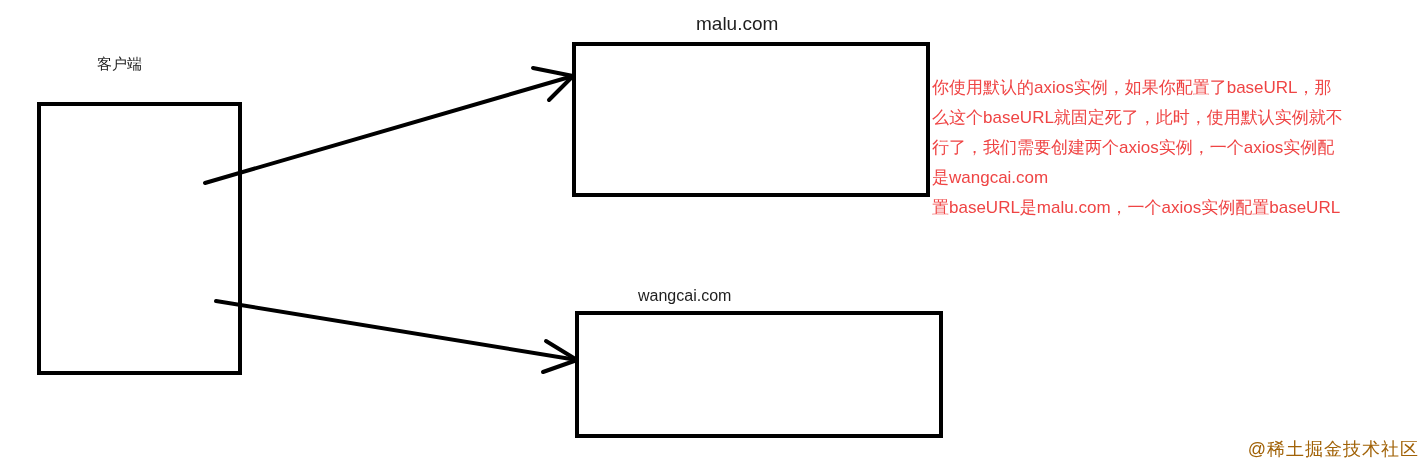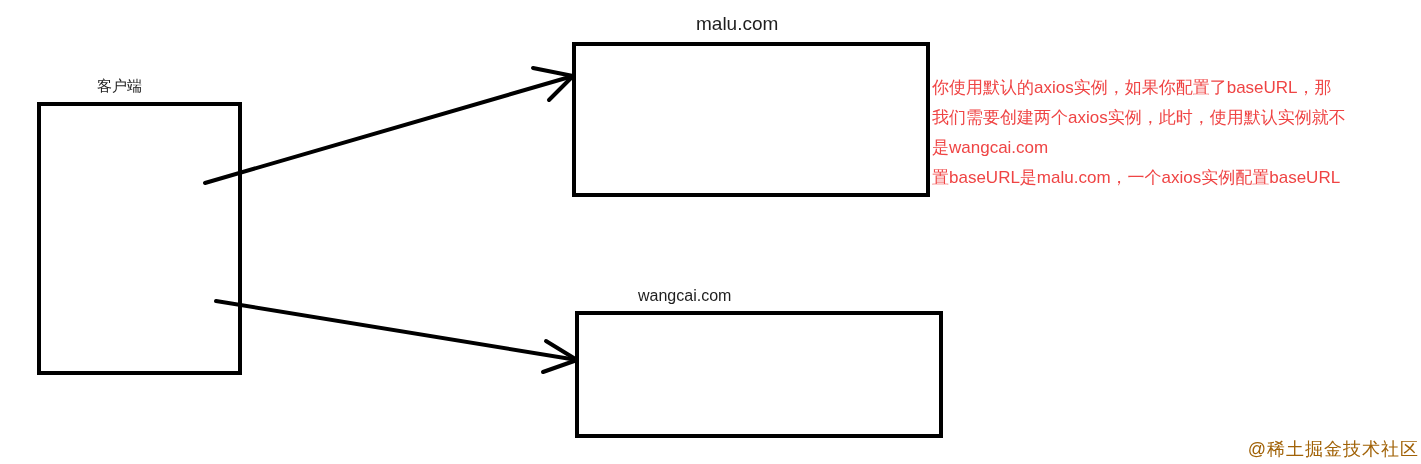--- a/index.html
+++ b/index.html
@@ -24,21 +24,21 @@
   }
   .client-box  { left: 37px;  top: 102px; width: 205px; height: 273px; }
   .malu-box    { left: 572px; top: 42px;  width: 358px; height: 155px; }
   .wangcai-box { left: 575px; top: 311px; width: 368px; height: 127px; }
   .label {
     position: absolute;
     color: #1e1e1e;
     z-index: 2;
     white-space: nowrap;
   }
-  .client-label  { left: 97px;  top: 77px;  font-size: 15px; }
+  .client-label  { left: 97px;  top: 55px;  font-size: 15px; }
   .malu-label    { left: 666px; top: 13px;  font-size: 19px; margin-left: 30px; }
   .wangcai-label { left: 638px; top: 287px; font-size: 16px; }
   .arrows {
     position: absolute;
     left: 0;
     top: 0;
     z-index: 3;
     pointer-events: none;
   }
   .arrows line, .arrows polyline {
@@ -92,20 +92,21 @@
   <div class="box client-box"></div>
 
   <div class="label malu-label">malu.com</div>
   <div class="box malu-box"></div>
 
   <div class="label wangcai-label">wangcai.com</div>
   <div class="box wangcai-box"></div>
 
   <div class="annotation">
     <div class="annotation-line">你使用默认的axios实例，如果你配置了baseURL，那</div>
-    <div class="annotation-line">我们需要创建两个axios实例，此时，使用默认实例就不</div>
+    <div class="annotation-line">么这个baseURL就固定死了，此时，使用默认实例就不</div>
+    <div class="annotation-line">行了，我们需要创建两个axios实例，一个axios实例配</div>
     <div class="annotation-line">是wangcai.com</div>
     <div class="annotation-line">置baseURL是malu.com，一个axios实例配置baseURL</div>
   </div>
 
   <div class="watermark">@稀土掘金技术社区</div>
 
 </div>
 
 </body></html>

